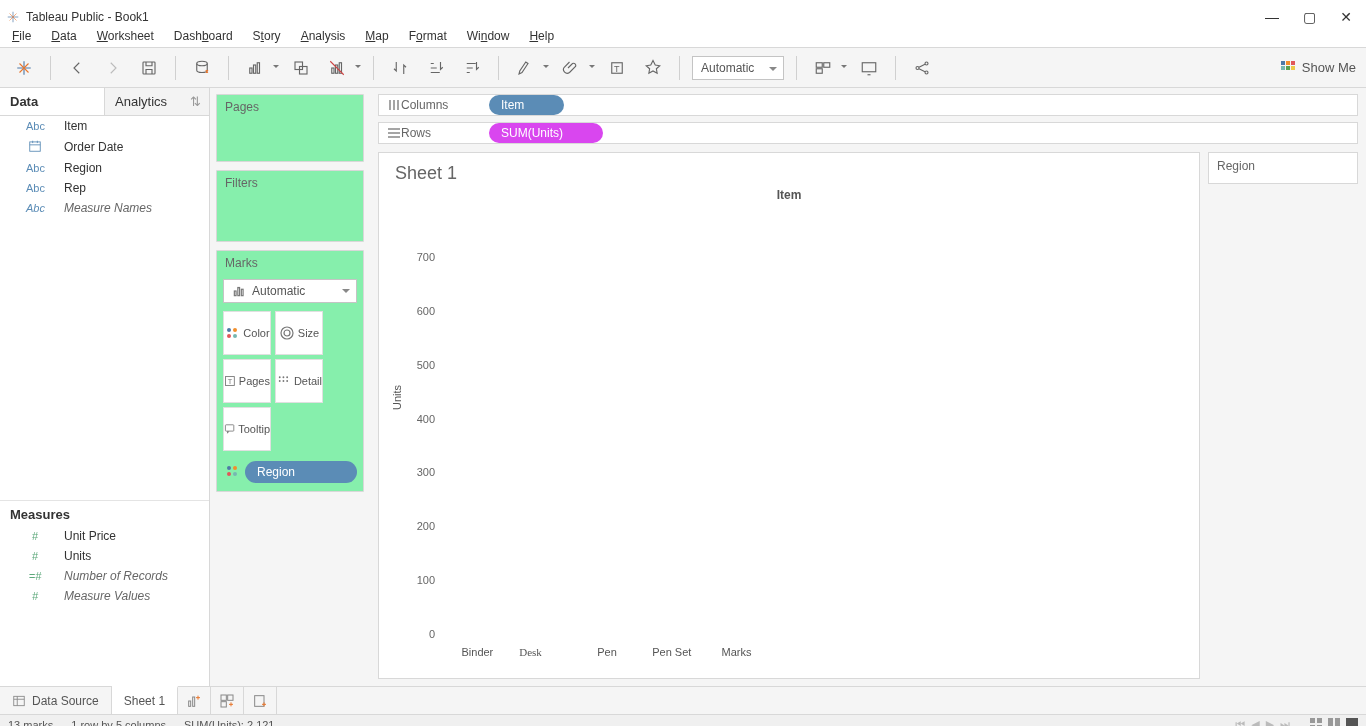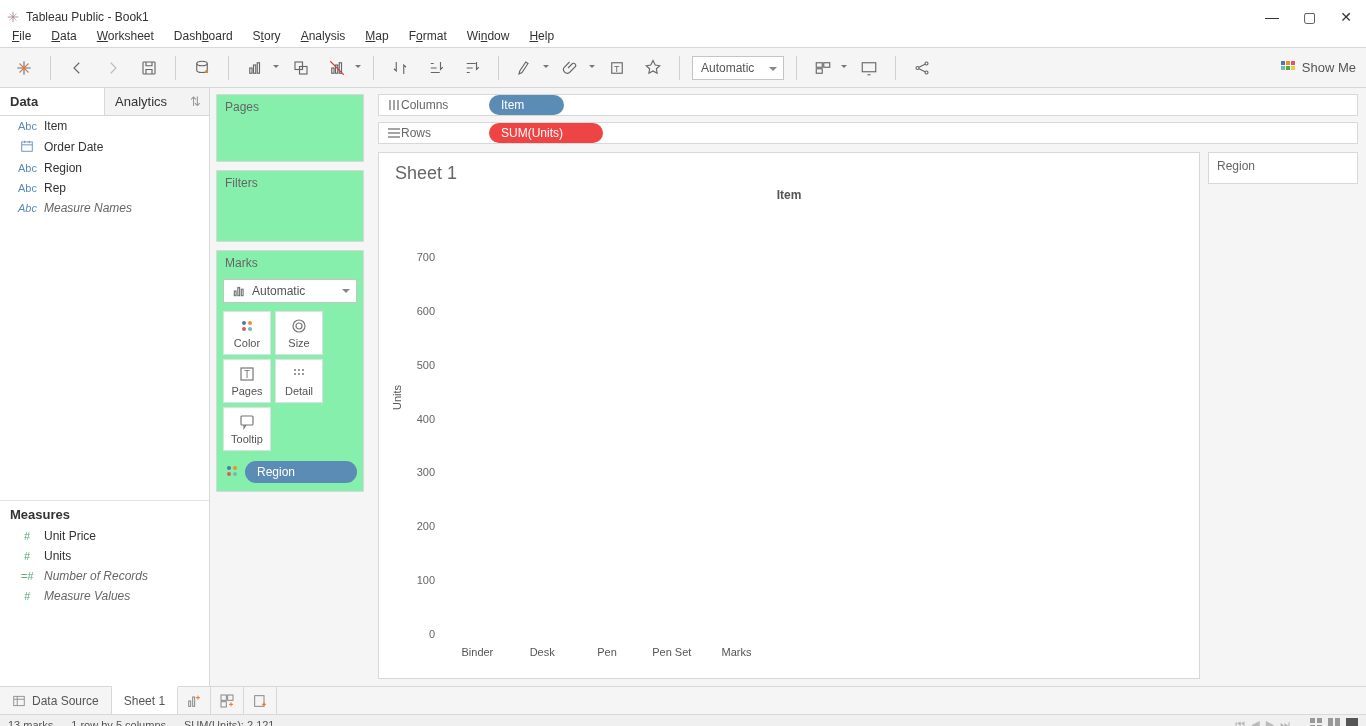--- a/index.html
+++ b/index.html
@@ -21,43 +21,43 @@
 .showme{margin-left:auto;display:flex;align-items:center;gap:6px;color:#555;font-size:13px}
 .main{display:flex;height:598px}
 .col-data{width:210px;border-right:1px solid #d8d8d8;display:flex;flex-direction:column}
 .data-tabs{display:flex;border-bottom:1px solid #d8d8d8;height:28px}
 .dt{flex:1;display:flex;align-items:center;padding:0 10px;background:#f3f3f3;font-size:13px;position:relative}
 .dt.active{background:#fff;font-weight:600}
 .dt-div{width:1px;background:#d8d8d8}
 .ds-row{display:flex;align-items:center;gap:6px;padding:6px 10px 10px 10px;border-bottom:1px solid #e4e4e4;color:#555}
 .sec-hdr{display:flex;align-items:center;justify-content:space-between;padding:6px 10px 4px 10px;font-weight:600;font-size:13px}
 .sec-hdr .ic{color:#888;display:flex;gap:8px}
-.fld{display:flex;align-items:center;gap:8px;padding:3px 18px;font-size:12px;color:#333}
+.fld{display:flex;align-items:center;gap:20px;padding:3px 26px;font-size:12px;color:#333}
 .fld .t{width:18px;text-align:center;font-size:11px;color:#5b8cb6}
 .fld .t.num{color:#5ca87a}
 .fld.ital{font-style:italic;color:#666}
 .col-shelves{width:160px;background:#f5f5f5;padding:6px;display:flex;flex-direction:column;gap:8px}
 .shelf{background:#86efac;border:1px solid #d8d8d8;border-radius:1px}
 .shelf-t{padding:5px 8px;color:#666;font-size:12px}
 .sh-pages{height:68px}
 .sh-filters{height:72px}
 .marks{flex:0 0 auto}
 .mark-sel{margin:4px 6px 6px 6px;border:1px solid #c4c4c4;height:24px;display:flex;align-items:center;padding:0 8px;position:relative;font-size:12px;color:#555;background:#fff}
 .mark-sel::after{content:"";position:absolute;right:6px;top:9px;border:4px solid transparent;border-top-color:#888}
 .mark-grid{display:flex;flex-wrap:wrap;padding:0 4px 4px}
-.mg{width:48px;height:44px;border:1px solid #e0e0e0;margin:2px;display:flex;flex-direction:column;align-items:center;justify-content:center;gap:3px;font-size:11px;color:#555;background:#fff}
+.mg{width:48px;height:44px;border:1px solid #e0e0e0;margin:2px;display:flex;align-items:center;justify-content:center;gap:3px;font-size:11px;color:#555;background:#fff}
 .mg svg{width:16px;height:16px}
 .mark-pill{margin:4px 6px 8px 6px;display:flex;align-items:center;gap:4px}
 .pill-dots{width:18px;text-align:center}
 .pill{flex:1;background:#5b8cb6;color:#fff;border-radius:12px;height:22px;display:flex;align-items:center;padding:0 12px;font-size:12px}
 .col-view{flex:1;display:flex;flex-direction:column;background:#f5f5f5}
 .rowshelf{display:flex;align-items:center;gap:12px;border:1px solid #d8d8d8;background:#fff;margin:6px 8px 0 8px;height:28px;padding:0 8px}
 .rowshelf .lab{display:flex;align-items:center;gap:0;color:#666;width:90px}
 .rpill{background:#5b8cb6;color:#fff;border-radius:12px;height:20px;padding:0 40px 0 12px;font-size:12px;display:flex;align-items:center}
-.rpill.green{background:#ef4444}
+.rpill.green{background:#d946ef}
 .view-wrap{flex:1;display:flex;margin:8px;gap:8px}
 .canvas{flex:1;background:#fff;border:1px solid #d8d8d8;padding:8px 10px;position:relative}
 .sheet-title{font-size:18px;color:#666;margin:2px 0 4px 6px}
 .chart-area{position:relative;height:460px;margin-top:8px}
 .ylab{position:absolute;left:2px;top:50%;transform:rotate(-90deg) translateX(30px);transform-origin:left top;font-size:11px;color:#555}
 .xtitle{text-align:center;font-size:12px;color:#555;margin-bottom:6px;font-weight:600}
 .plot{position:absolute;left:56px;right:420px;top:20px;bottom:36px}
 .yticks{position:absolute;left:0;top:20px;bottom:36px;width:50px}
 .ytick{position:absolute;right:4px;font-size:11px;color:#666;transform:translateY(50%)}
 .bars{position:absolute;left:0;right:0;bottom:0;top:0;display:flex;align-items:flex-end;justify-content:space-around}
@@ -463,21 +463,21 @@
                 </div>
                 <div class="barcol">
                   <div class="seg" style="height: 11.7333%; background: rgb(225, 87, 89);"></div>
                   <div class="seg" style="height: 17.3333%; background: rgb(242, 142, 43);"></div>
                   <div class="seg" style="height: 66.4%; background: rgb(78, 121, 167);"></div>
                 </div>
               </div>
             </div>
           <div class="xlabels" id="xlabels">
               <span style="width: 46px; text-align: center;">Binder</span>
-              <span style="width: 46px; text-align: center;">Desk</span>
+              <span style="width: 46px;  font-family: Liberation Serif, serif;">Desk</span>
               <span style="width: 46px; text-align: center;">Pen</span>
               <span style="width: 46px; text-align: center;">Pen Set</span>
               <span style="width: 46px; text-align: center;">Marks</span>
             </div>
         </div>
       </div>
       <div class="legend">
         <div class="legend-t">Region</div>
       </div>
     </div>

